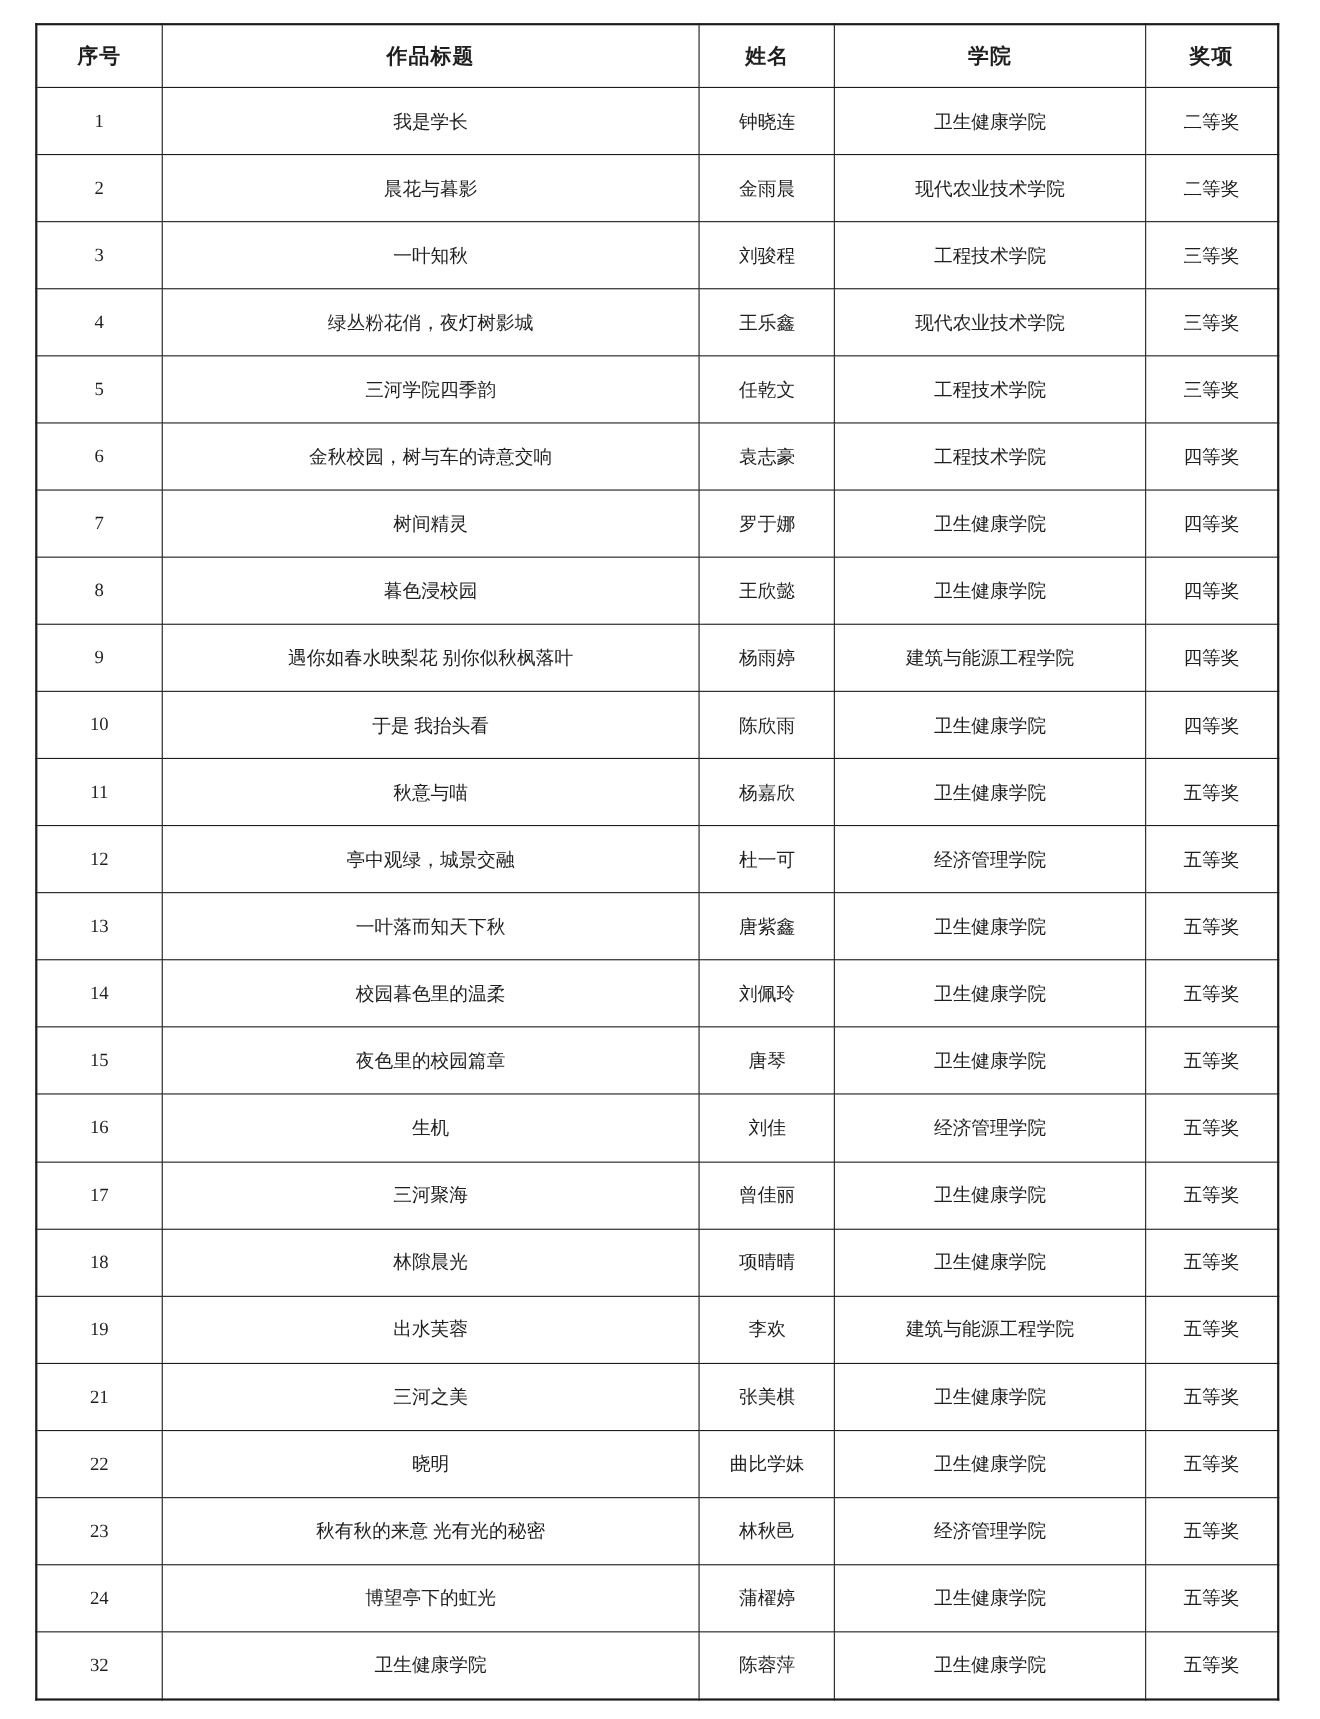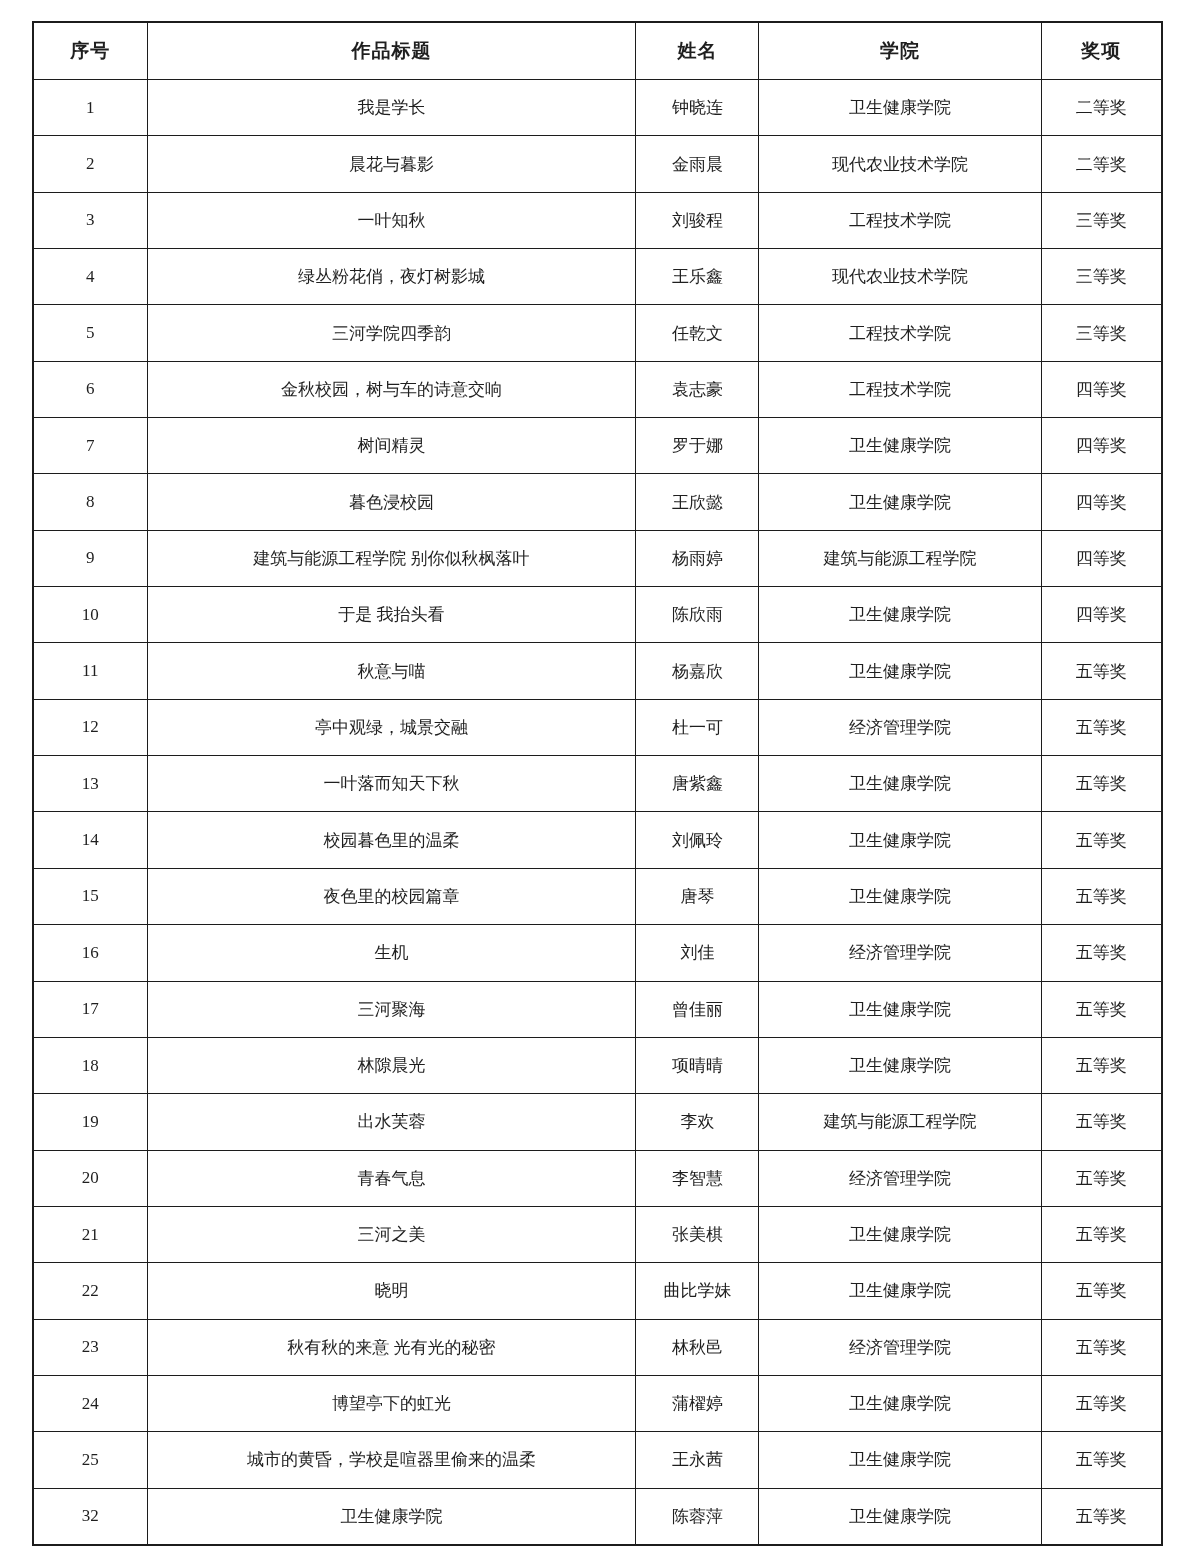--- a/index.html
+++ b/index.html
@@ -132,21 +132,21 @@
   </tr>
         <tr>
     <td class="cell-no">8</td>
     <td class="cell-title">暮色浸校园</td>
     <td class="cell-name">王欣懿</td>
     <td class="cell-college">卫生健康学院</td>
     <td class="cell-award">四等奖</td>
   </tr>
         <tr>
     <td class="cell-no">9</td>
-    <td class="cell-title">建筑与能源工程学院 别你似秋枫落叶</td>
+    <td class="cell-title">遇你如春水映梨花 别你似秋枫落叶</td>
     <td class="cell-name">杨雨婷</td>
     <td class="cell-college">建筑与能源工程学院</td>
     <td class="cell-award">四等奖</td>
   </tr>
         <tr>
     <td class="cell-no">10</td>
     <td class="cell-title">于是 我抬头看</td>
     <td class="cell-name">陈欣雨</td>
     <td class="cell-college">卫生健康学院</td>
     <td class="cell-award">四等奖</td>
@@ -208,27 +208,20 @@
     <td class="cell-award">五等奖</td>
   </tr>
         <tr>
     <td class="cell-no">19</td>
     <td class="cell-title">出水芙蓉</td>
     <td class="cell-name">李欢</td>
     <td class="cell-college">建筑与能源工程学院</td>
     <td class="cell-award">五等奖</td>
   </tr>
         <tr>
-    <td class="cell-no">20</td>
-    <td class="cell-title">青春气息</td>
-    <td class="cell-name">李智慧</td>
-    <td class="cell-college">经济管理学院</td>
-    <td class="cell-award">五等奖</td>
-  </tr>
-        <tr>
     <td class="cell-no">21</td>
     <td class="cell-title">三河之美</td>
     <td class="cell-name">张美棋</td>
     <td class="cell-college">卫生健康学院</td>
     <td class="cell-award">五等奖</td>
   </tr>
         <tr>
     <td class="cell-no">22</td>
     <td class="cell-title">晓明</td>
     <td class="cell-name">曲比学妹</td>
@@ -239,27 +232,20 @@
     <td class="cell-no">23</td>
     <td class="cell-title">秋有秋的来意 光有光的秘密</td>
     <td class="cell-name">林秋邑</td>
     <td class="cell-college">经济管理学院</td>
     <td class="cell-award">五等奖</td>
   </tr>
         <tr>
     <td class="cell-no">24</td>
     <td class="cell-title">博望亭下的虹光</td>
     <td class="cell-name">蒲櫂婷</td>
-    <td class="cell-college">卫生健康学院</td>
-    <td class="cell-award">五等奖</td>
-  </tr>
-        <tr>
-    <td class="cell-no">25</td>
-    <td class="cell-title">城市的黄昏，学校是喧器里偷来的温柔</td>
-    <td class="cell-name">王永茜</td>
     <td class="cell-college">卫生健康学院</td>
     <td class="cell-award">五等奖</td>
   </tr>
         <tr>
     <td class="cell-no">32</td>
     <td class="cell-title">卫生健康学院</td>
     <td class="cell-name">陈蓉萍</td>
     <td class="cell-college">卫生健康学院</td>
     <td class="cell-award">五等奖</td>
   </tr>

